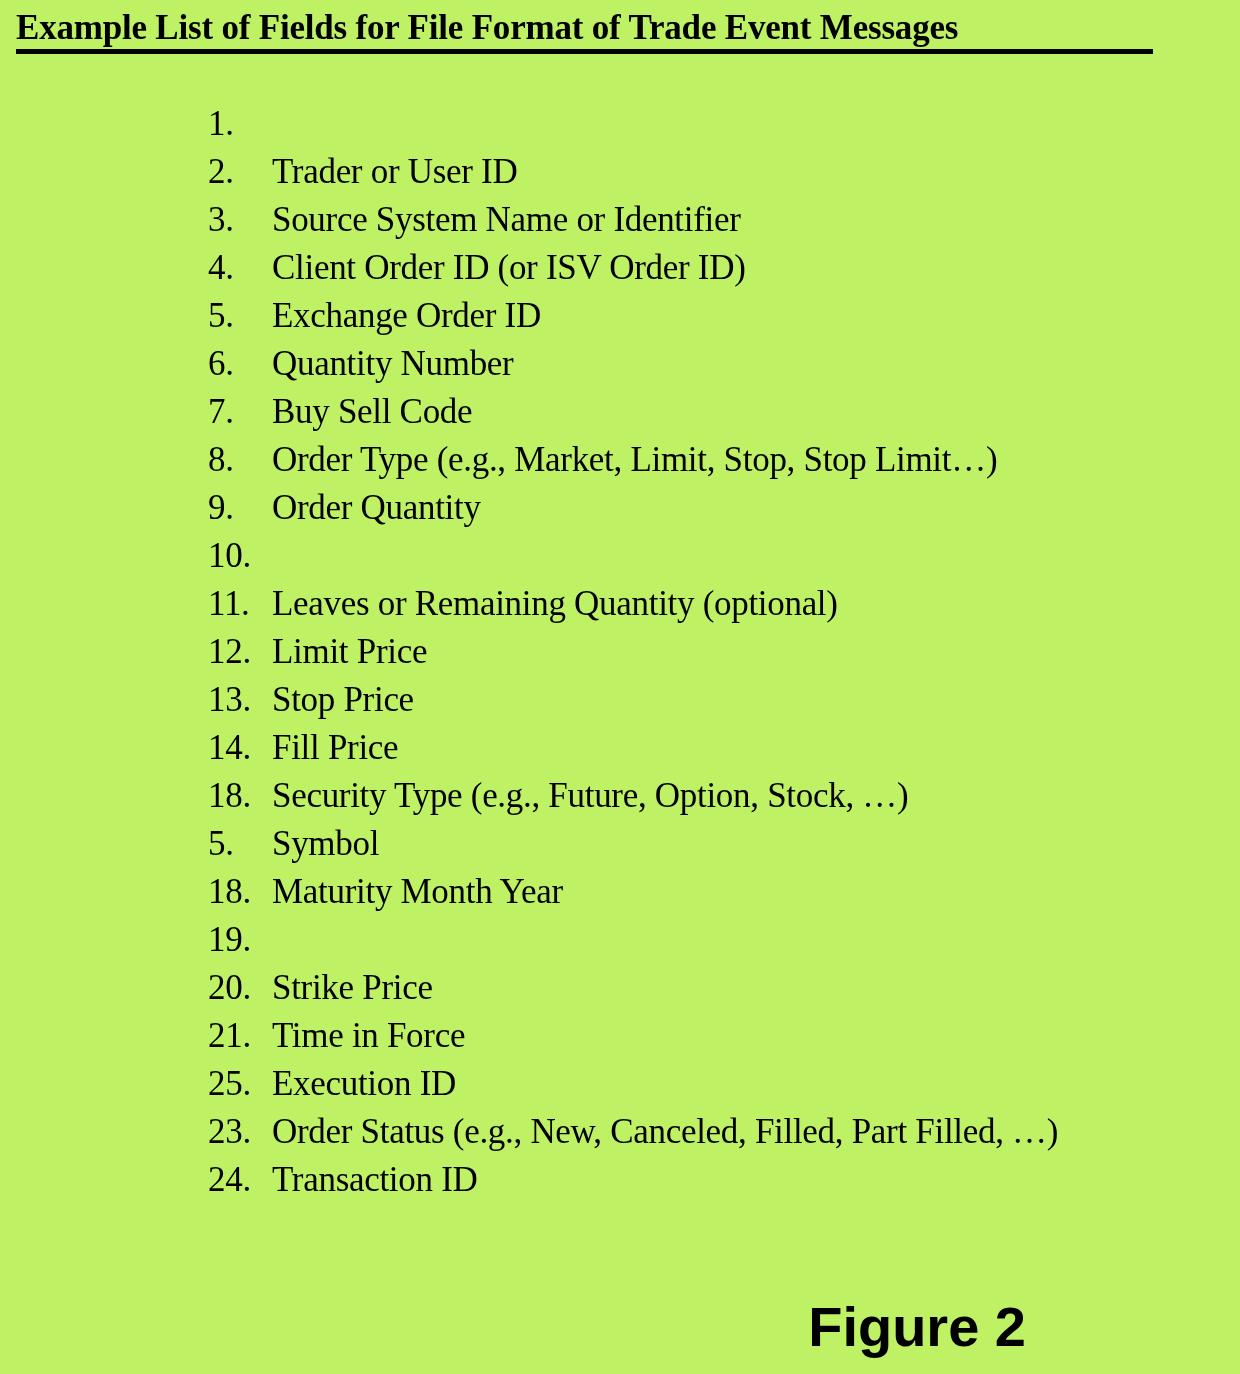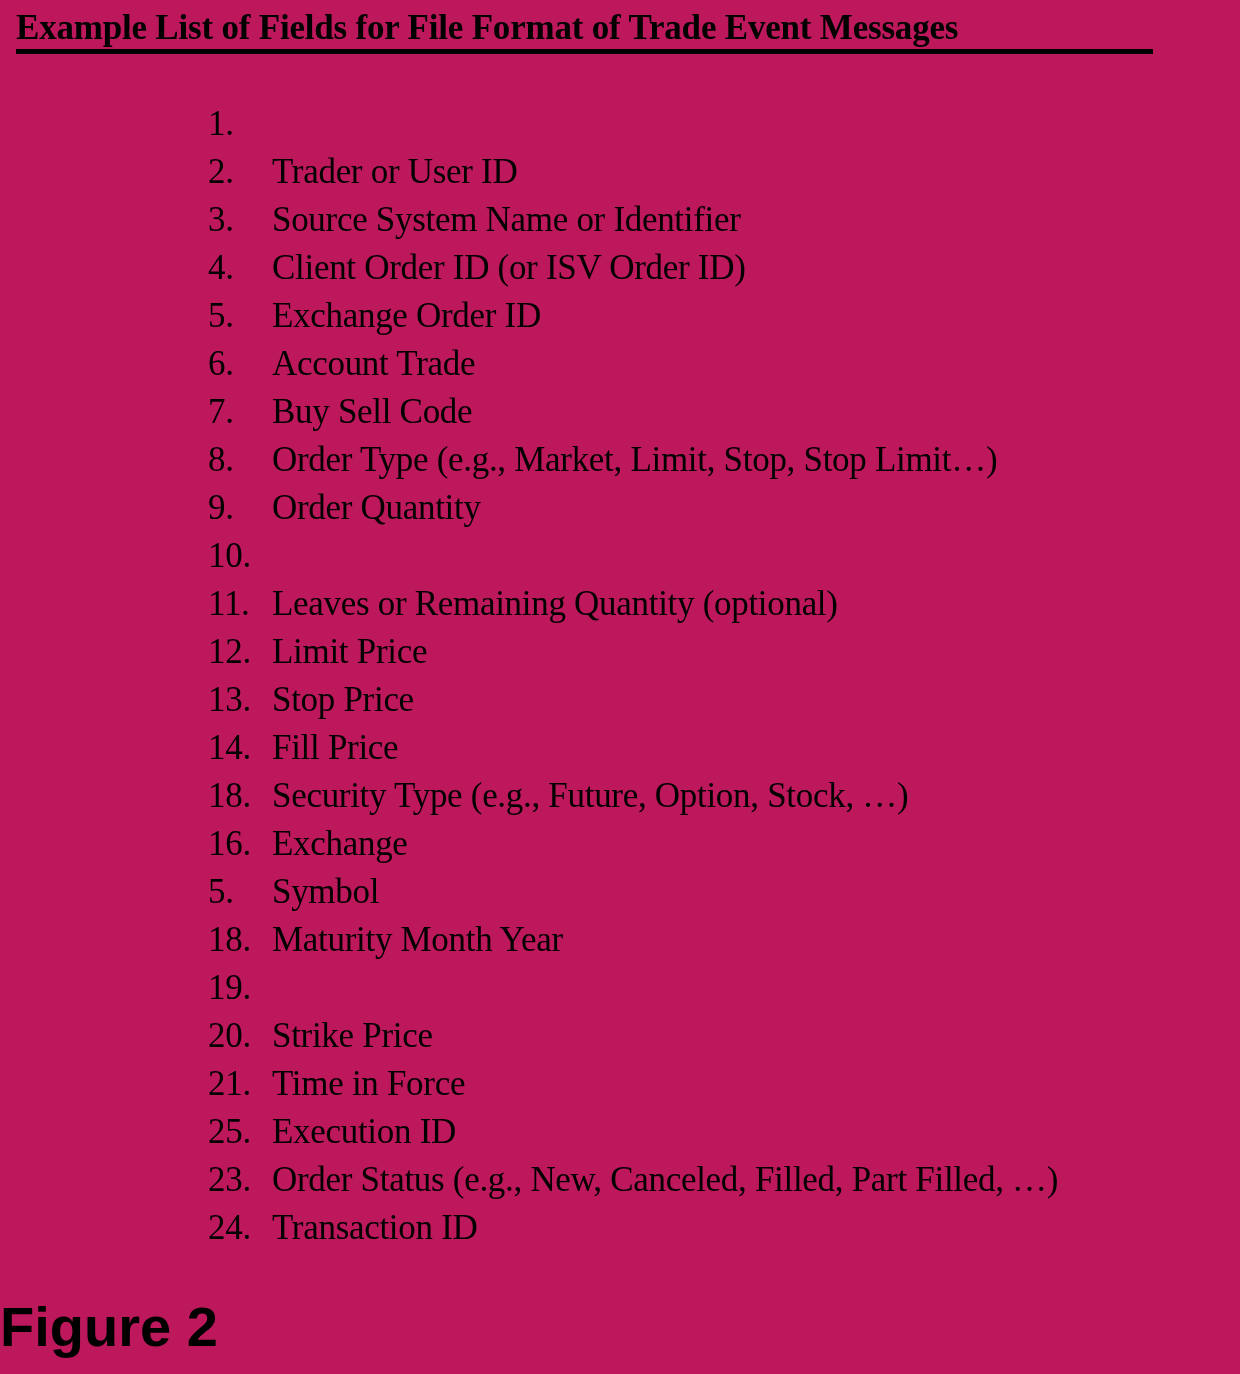--- a/index.html
+++ b/index.html
@@ -15,21 +15,21 @@
     position: relative;
     overflow: hidden;
     font-family: "Liberation Serif", "DejaVu Serif", serif;
     color: #000000;
     -webkit-font-smoothing: none;
   }
 
   .page {
     position: absolute;
     inset: 0;
-    background: #be185d;
+    background: #bef264;
   }
 
   
   .figure-title {
     position: absolute;
     left: 16px;
     top: 8px;
     width: 1140px;
     font-family: "Liberation Serif", "DejaVu Serif", serif;
     font-weight: bold;
@@ -84,21 +84,21 @@
     font-size: 35px;
     letter-spacing: -0.3px;
   }
 
   
   .figure-caption {
     position: absolute;
     left: 0;
     top: 1296px;
     width: 1026px;
-    text-align: left;
+    text-align: right;
     font-family: "Liberation Sans", "DejaVu Sans", sans-serif;
     font-weight: bold;
     font-size: 56px;
     line-height: 62px;
     letter-spacing: 0px;
     color: #000000;
     white-space: nowrap;
   }
 </style>
 </head>
@@ -125,21 +125,21 @@
       <li class="field-item">
         <span class="field-num">4.</span>
         <span class="field-label">Client Order ID (or ISV Order ID)</span>
       </li>
       <li class="field-item">
         <span class="field-num">5.</span>
         <span class="field-label">Exchange Order ID</span>
       </li>
       <li class="field-item">
         <span class="field-num">6.</span>
-        <span class="field-label">Account Trade</span>
+        <span class="field-label">Quantity Number</span>
       </li>
       <li class="field-item">
         <span class="field-num">7.</span>
         <span class="field-label">Buy Sell Code</span>
       </li>
       <li class="field-item">
         <span class="field-num">8.</span>
         <span class="field-label">Order Type (e.g., Market, Limit, Stop, Stop Limit…)</span>
       </li>
       <li class="field-item">
@@ -163,24 +163,20 @@
       </li>
       <li class="field-item">
         <span class="field-num">14.</span>
         <span class="field-label">Fill Price</span>
       </li>
       <li class="field-item">
         <span class="field-num">18.</span>
         <span class="field-label">Security Type (e.g., Future, Option, Stock, …)</span>
       </li>
       <li class="field-item">
-        <span class="field-num">16.</span>
-        <span class="field-label">Exchange</span>
-      </li>
-      <li class="field-item">
         <span class="field-num">5.</span>
         <span class="field-label">Symbol</span>
       </li>
       <li class="field-item">
         <span class="field-num">18.</span>
         <span class="field-label">Maturity Month Year</span>
       </li>
       <li class="field-item">
         <span class="field-num">19.</span>
       </li>

